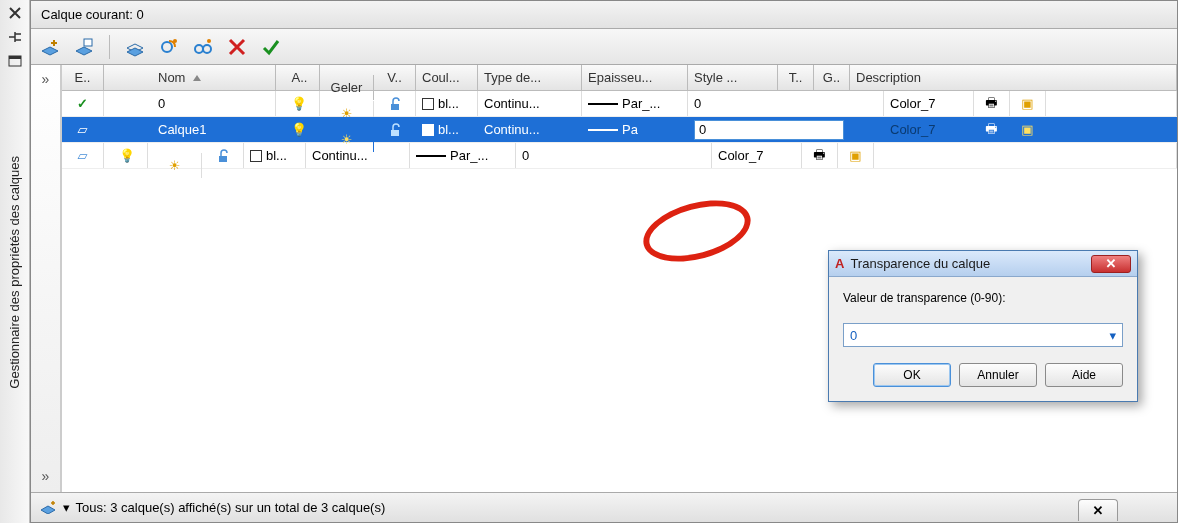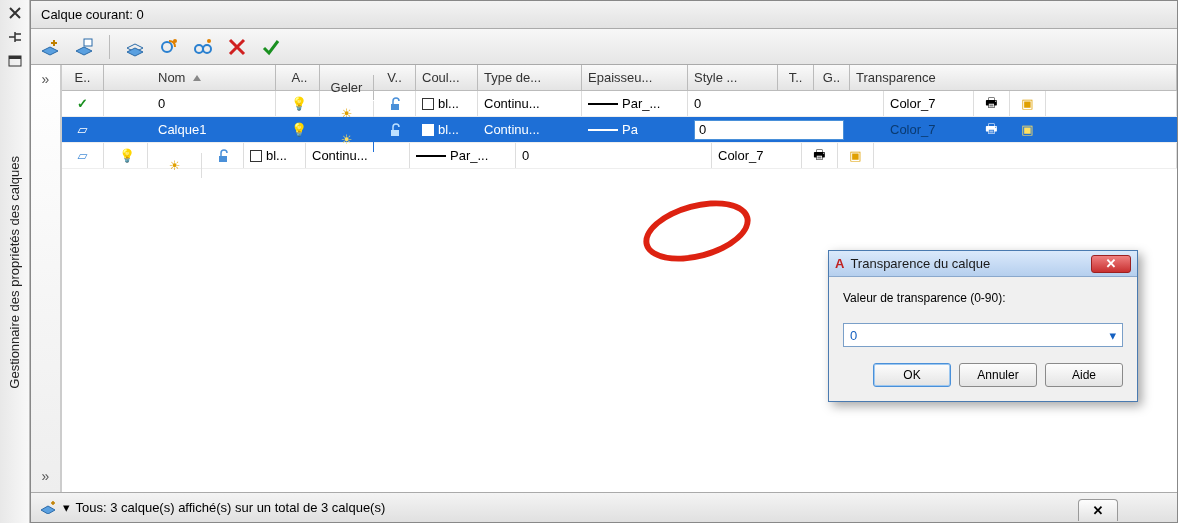--- a/index.html
+++ b/index.html
@@ -167,21 +167,21 @@
           <div class="divider-col"></div>
           <div class="cell c-a">A..</div>
           <div class="cell c-geler">Geler</div>
           <div class="cell c-v">V..</div>
           <div class="cell c-coul">Coul...</div>
           <div class="cell c-type">Type de...</div>
           <div class="cell c-epais">Epaisseu...</div>
           <div class="cell c-style">Style ...</div>
           <div class="cell c-t">T..</div>
           <div class="cell c-g">G..</div>
-          <div class="cell c-desc">Transparence</div>
+          <div class="cell c-desc">Description</div>
         </div>
 
         <div class="grid-row">
           <div class="cell c-status">
               <span style="color:#1a9020;font-weight:bold">✓</span>
             </div>
           <div class="cell c-nom">0</div>
           <div class="divider-col"></div>
           <div class="cell c-a">
               <span>💡</span>

